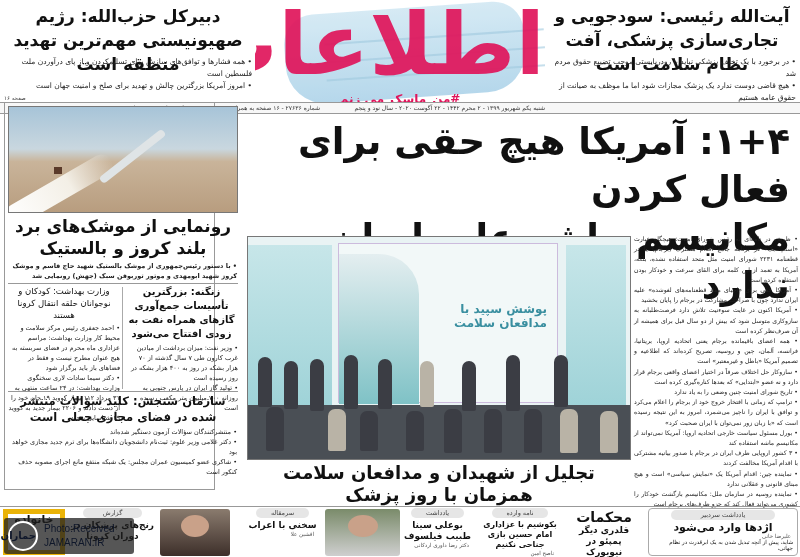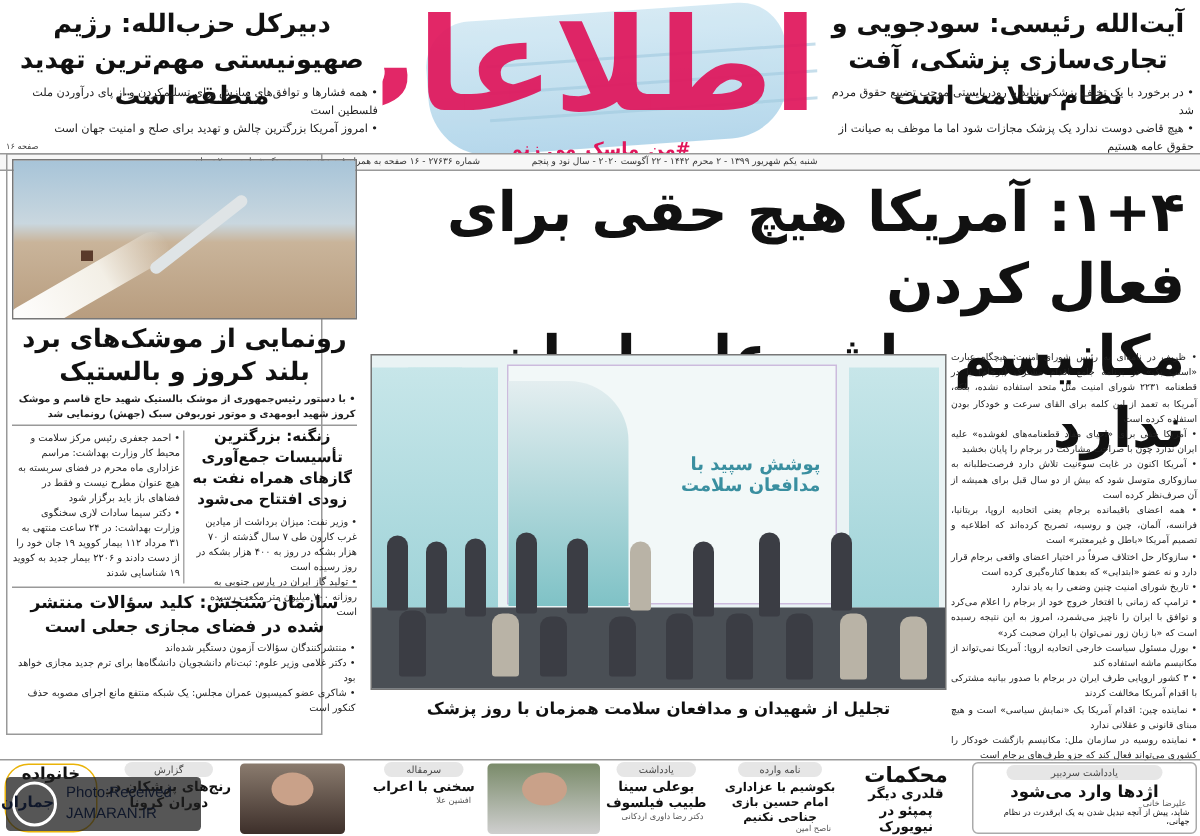--- a/index.html
+++ b/index.html
@@ -32,21 +32,21 @@
   .main-head{left:245px;top:118px;width:555px;text-align:right;font-weight:bold;font-size:37px;line-height:48px;padding-right:10px}
   
   .photo{left:247px;top:236px;width:384px;height:224px;border:1px solid #777;background:#e9f3f4;overflow:hidden}
   .stage-panel{position:absolute;top:8px;width:60px;height:160px;background:linear-gradient(180deg,#c7e6e9,#9fd3d8)}
   .screen{position:absolute;left:90px;top:6px;width:220px;height:160px;background:#f2f8f8;border:1px solid #cbd}
   .screen-doctor{position:absolute;left:0;top:10px;width:80px;height:150px;background:linear-gradient(180deg,#e4eef0,#7fc2c6);border-radius:0 40px 0 0}
   .screen-title{position:absolute;left:88px;top:58px;width:120px;text-align:right;font-size:12px;color:#3a8fa0;font-weight:bold}
   .floor{position:absolute;left:0;top:168px;width:384px;height:56px;background:#4a4f55}
   .person{position:absolute;width:14px;border-radius:7px 7px 2px 2px;background:#3b3d44}
   .person.light{background:#b9b3a6}
-  .caption{left:247px;top:462px;width:384px;text-align:center;font-size:11px;line-height:22px;font-weight:bold}
+  .caption{left:247px;top:462px;width:384px;text-align:center;font-size:18px;line-height:22px;font-weight:bold}
   
   .col-right{left:634px;top:234px;width:164px;font-size:6.2px;line-height:10.2px;color:#222;text-align:justify}
   
   .bottom{left:0;top:506px;width:800px;height:51px;border-top:1px solid #999}
   .tag{display:block;margin:1px auto 2px;background:#e6e6e6;border-radius:8px;font-size:6.5px;text-align:center;line-height:10px;width:70%;color:#444}
   .btitle{text-align:center;font-weight:bold;font-size:9px;line-height:11px}
   .bauthor{font-size:5.5px;color:#555;text-align:right;padding-right:6px}
   .thumb{position:absolute;top:2px;height:47px;border-radius:3px;background:linear-gradient(180deg,#8a7b6e,#3d2f2a)}
   .face{position:absolute;left:30%;top:6px;width:40%;height:22px;border-radius:50%;background:#c9a189}
   .watermark{left:4px;top:518px;width:130px;height:36px;background:rgba(30,30,30,.75);border-radius:3px;color:#0f172a}
@@ -100,20 +100,21 @@
   <div class="hsep" style="left:3px;top:180px;width:230px"></div>
 
   <div class="abs rtl" style="left:120px;top:182px;width:113px">
     <div class="subhead">زنگنه: بزرگترین تأسیسات جمع‌آوری گازهای همراه نفت به زودی افتتاح می‌شود</div>
     <div class="small-txt" style="margin-top:2px">• <span>وزیر نفت: میزان برداشت از میادین غرب کارون طی ۷ سال گذشته از ۷۰ هزار بشکه در روز به ۴۰۰ هزار بشکه در روز رسیده است</span></div>
     <div class="small-txt">• <span>تولید گاز ایران در پارس جنوبی به روزانه ۷۰۰ میلیون متر مکعب رسیده است</span></div>
   </div>
   <div class="vsep" style="left:117px;top:184px;height:102px"></div>
 
   <div class="abs rtl" style="left:3px;top:182px;width:112px">
+    <div class="subhead2">وزارت بهداشت: کودکان و نوجوانان حلقه انتقال کرونا هستند</div>
     <div class="small-txt" style="margin-top:2px">• <span>احمد جعفری رئیس مرکز سلامت و محیط کار وزارت بهداشت: مراسم عزاداری ماه محرم در فضای سربسته به هیچ عنوان مطرح نیست و فقط در فضاهای باز باید برگزار شود</span></div>
     <div class="small-txt">• <span>دکتر سیما سادات لاری سخنگوی وزارت بهداشت: در ۲۴ ساعت منتهی به ۳۱ مرداد ۱۱۲ بیمار کووید ۱۹ جان خود را از دست دادند و ۲۲۰۶ بیمار جدید به کووید ۱۹ شناسایی شدند</span></div>
   </div>
   <div class="hsep" style="left:3px;top:288px;width:230px"></div>
   <div class="abs rtl" style="left:4px;top:290px;width:228px">
     <div class="subhead" style="font-size:11.5px;line-height:16px">سازمان سنجش: کلید سؤالات منتشر شده در فضای مجازی جعلی است</div>
     <div class="small-txt" style="margin-top:2px">• <span>منتشرکنندگان سؤالات آزمون دستگیر شده‌اند</span></div>
     <div class="small-txt">• <span>دکتر غلامی وزیر علوم: ثبت‌نام دانشجویان دانشگاه‌ها برای ترم جدید مجازی خواهد بود</span></div>
     <div class="small-txt">• <span>شاکری عضو کمیسیون عمران مجلس: یک شبکه منتفع مانع اجرای مصوبه حذف کنکور است</span></div>
   </div>
@@ -194,21 +195,21 @@
     <div class="btitle">سخنی با اعراب</div>
     <div class="bauthor">افشین علا</div>
   </div>
   <div class="thumb" style="right:570px;width:70px">
       <div class="face"></div>
     </div>
   <div class="abs" style="right:645px;top:0;width:85px">
     <span class="tag">گزارش</span>
     <div class="btitle">رنج‌های پزشکان در دوران کرونا</div>
   </div>
-  <div class="abs" style="right:735px;top:2px;width:62px;height:46px;border:1px solid #eab308;border-radius:16px">
+  <div class="abs" style="right:735px;top:2px;width:62px;height:46px;border:5px solid #eab308;border-radius:0">
     <div class="btitle" style="font-size:11px">خانواده</div>
   </div>
 </div>
 
 <div class="abs watermark">
   <div class="wm-logo rtl">جماران</div>
   <div class="wm-text">
     <div>Photo:Received</div>
     <div>JAMARAN.IR</div>
   </div>

